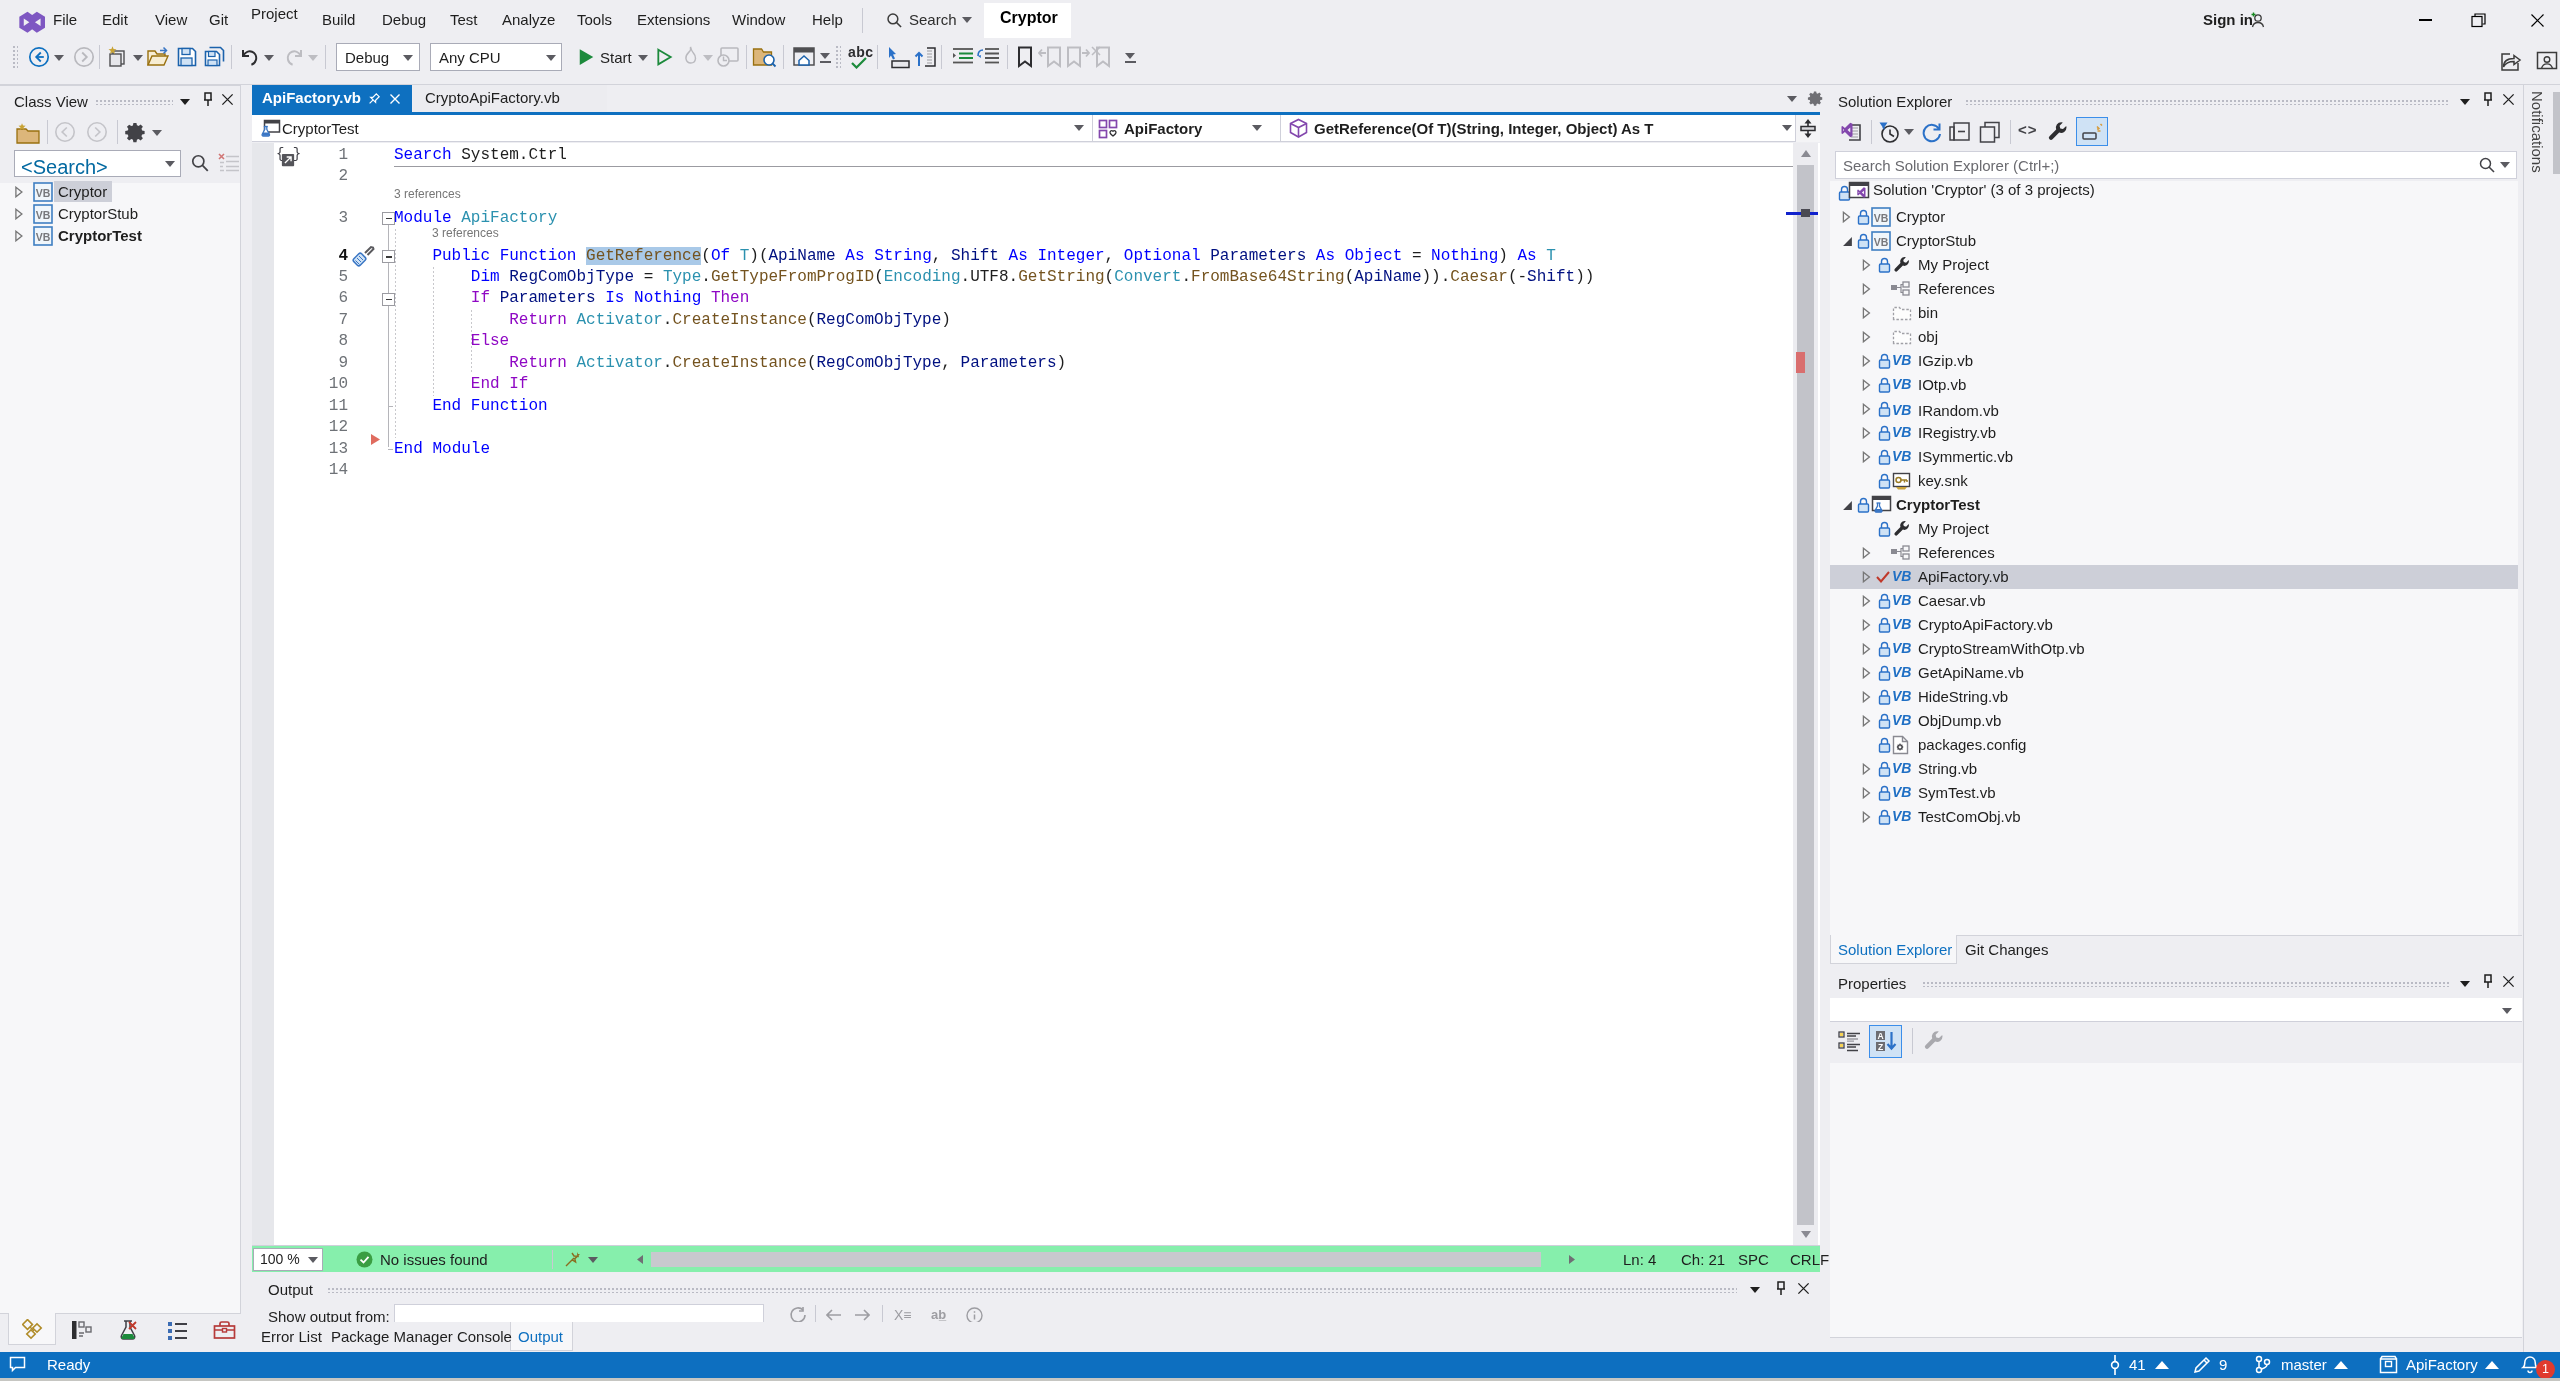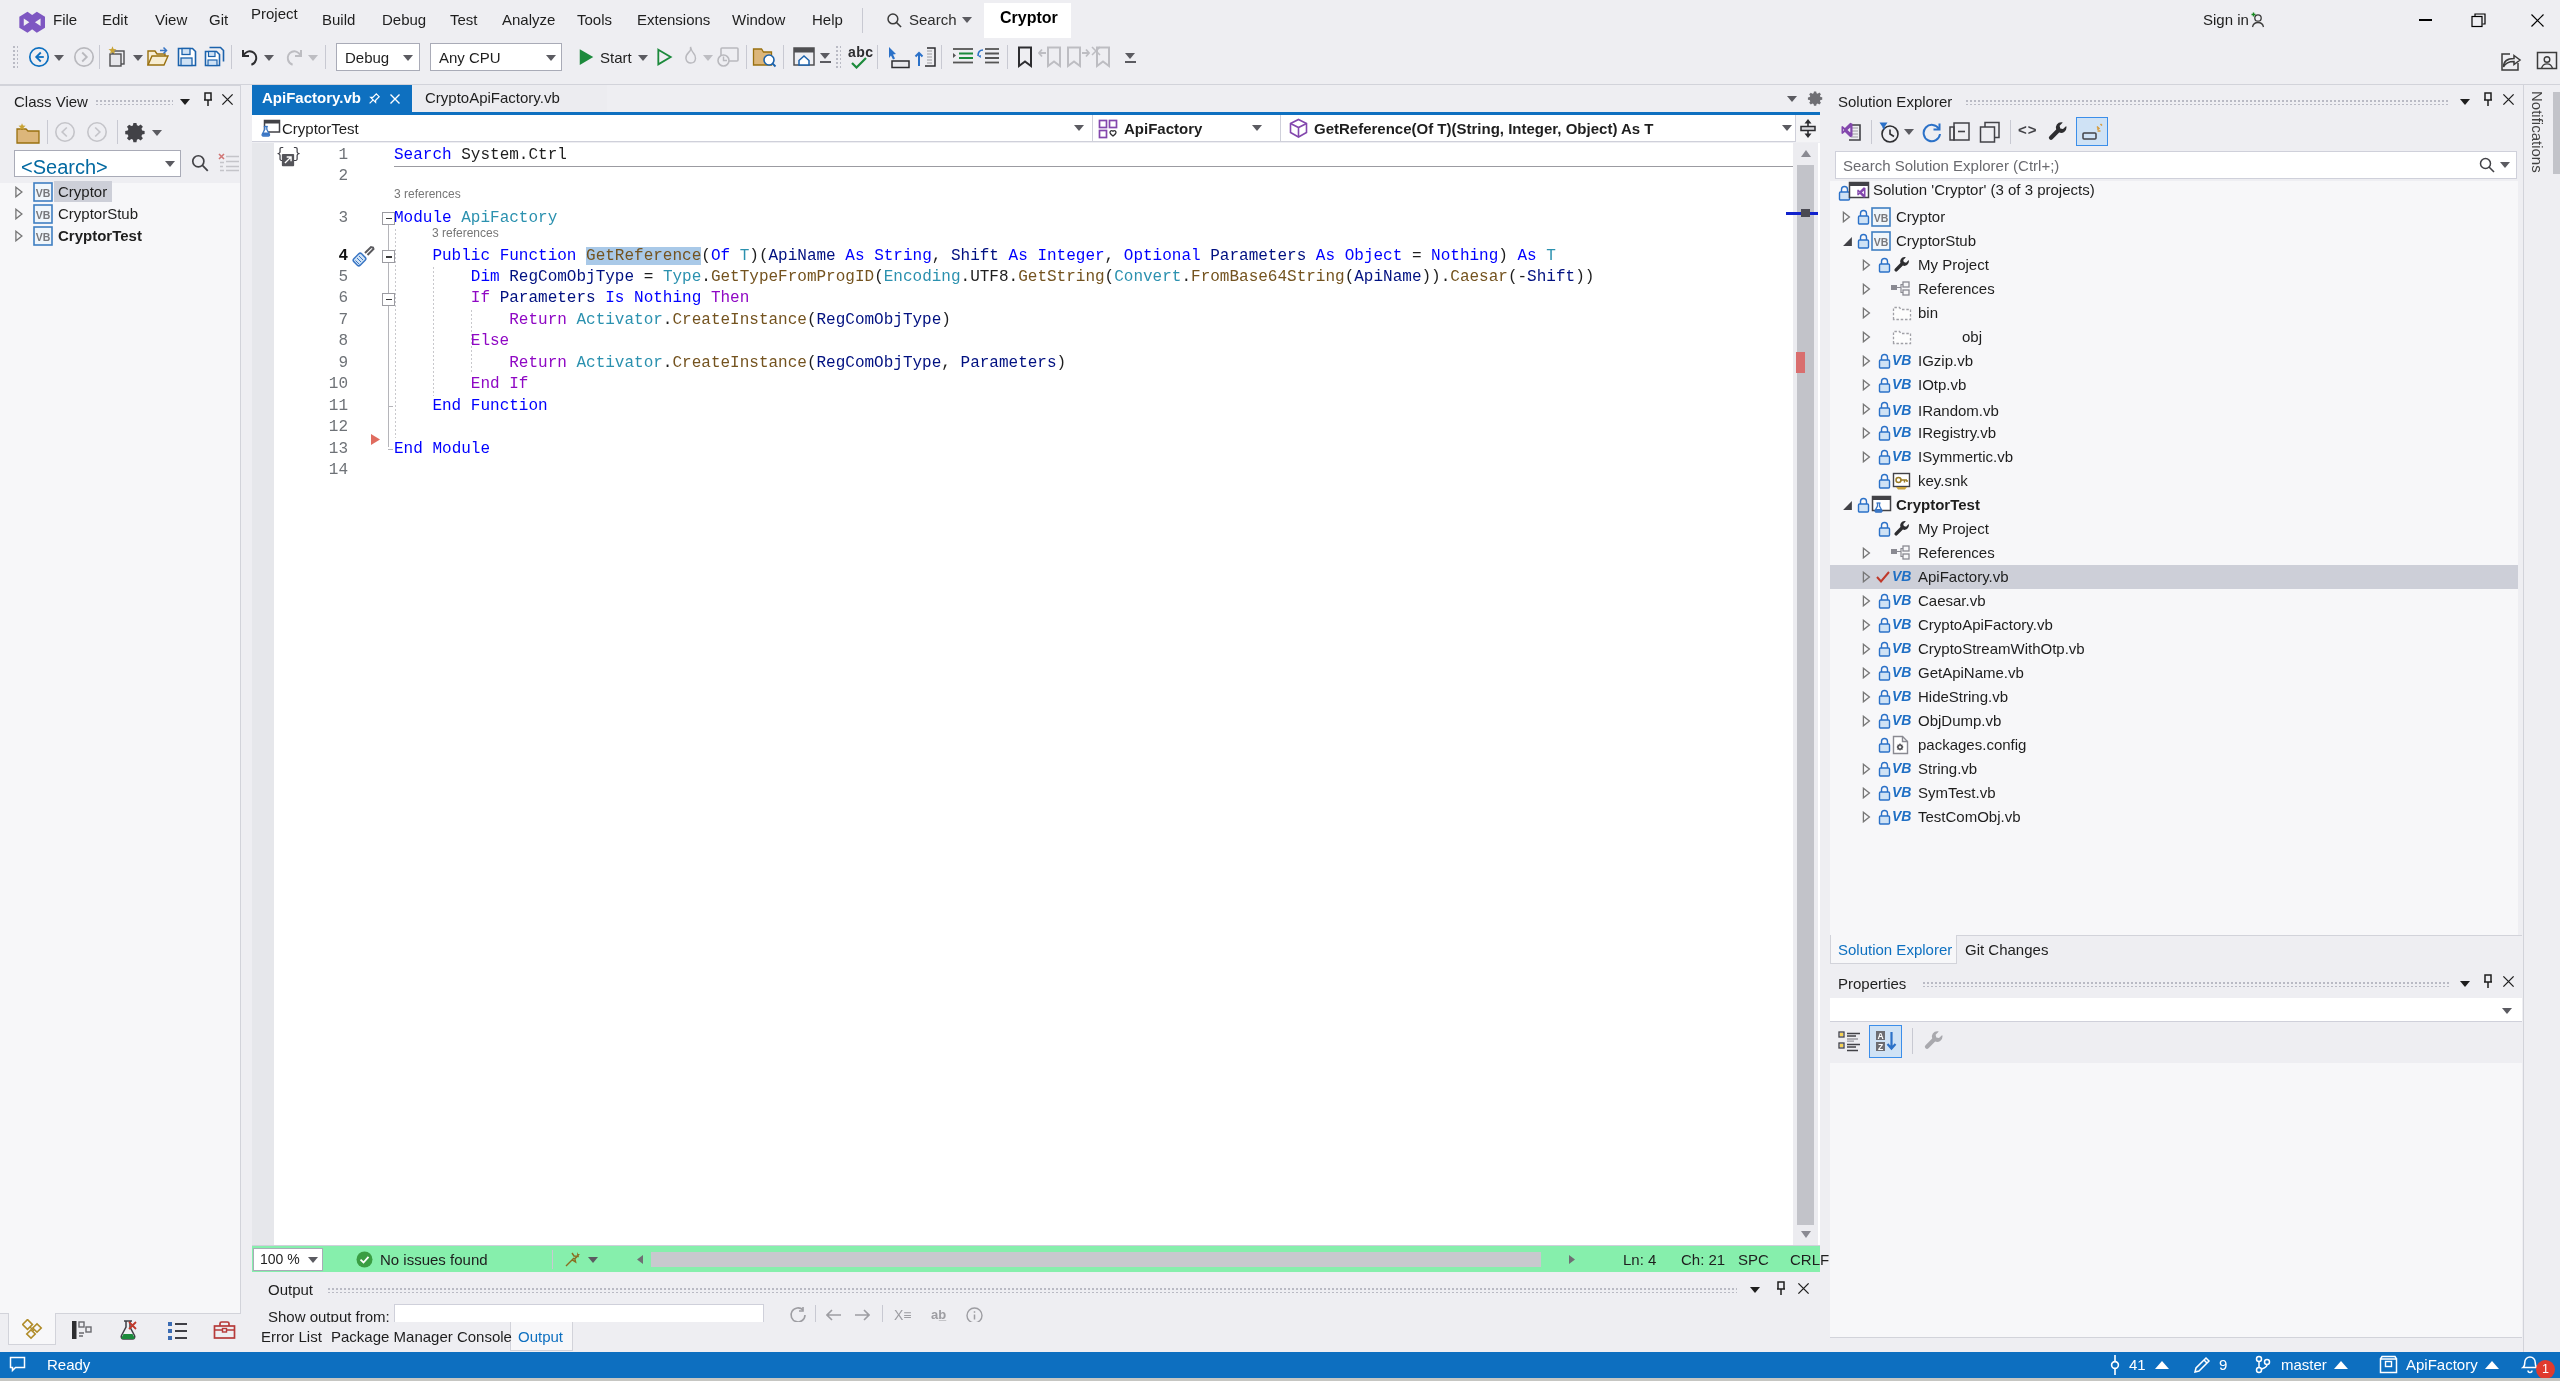--- a/index.html
+++ b/index.html
@@ -47,21 +47,21 @@
   <svg class="abs" style="left:886px;top:12px;" width="17" height="17" viewBox="0 0 16 16">
       <circle cx="6.5" cy="6.5" r="4.6" fill="none" stroke="#3b3b3b" stroke-width="1.4"></circle>
       <line x1="10" y1="10" x2="14.2" y2="14.2" stroke="#3b3b3b" stroke-width="1.4"></line>
     </svg>
   <div class="abs" style="left:909px;top:11px;font-size:15px;color:#2d2d2d;">Search</div>
   <div class="abs caret" style="left:962px;top:17px;"></div>
 
   <div class="abs" style="left:984px;top:3px;width:87px;height:35px;background:#ffffff;"></div>
   <div class="abs" style="left:1000px;top:9px;font-size:16px;font-weight:bold;color:#000;">Cryptor</div>
 
-  <div class="abs" style="left:2203px;top:11px;font-size:15px;color:#1e1e1e;">Sign in</div>
+  <div class="abs" style="left:2203px;top:11px;font-size:15px;color:#1e1e1e;font-weight:bold;">Sign in</div>
   <svg class="abs" style="left:2247px;top:10px;" width="20" height="20" viewBox="0 0 20 20">
     <circle cx="11" cy="8" r="3.2" fill="none" stroke="#3b3b3b" stroke-width="1.3"></circle>
     <path d="M5.5 17c.6-2.8 2.8-4.5 5.5-4.5s4.9 1.7 5.5 4.5" fill="none" stroke="#3b3b3b" stroke-width="1.3"></path>
     <path d="M4.5 4.5h4M6.5 2.5v4" stroke="#14871e" stroke-width="1.4"></path>
   </svg>
 
   <div class="abs" style="left:2419px;top:19px;width:13px;height:1.5px;background:#000;"></div>
   <svg class="abs" style="left:2471px;top:13px;" width="15" height="15" viewBox="0 0 15 15">
       <rect x="1" y="3.5" width="10" height="10" fill="none" stroke="#000" stroke-width="1.2"></rect>
       <path d="M4 3.5V1h10v10h-2.5" fill="none" stroke="#000" stroke-width="1.2"></path>
@@ -679,21 +679,21 @@
       <svg class="abs" style="left:62px;top:220px;" width="20" height="16" viewBox="0 0 20 16">
         <path d="M1.5 14.5v-12h6l1.5 2h9.5v10z" fill="#fdfdfd" stroke="#a0a0a6" stroke-width="1.3" stroke-dasharray="2.5 1.8"></path>
       </svg>
       <div class="abs" style="left:88px;top:219px;font-size:15px;color:#1e1e1e;">bin</div>
       <svg class="abs" style="left:32px;top:246px;" width="10" height="12" viewBox="0 0 8 10">
         <path d="M1 1l5 4-5 4z" fill="none" stroke="#777" stroke-width="1.1"></path>
       </svg>
       <svg class="abs" style="left:62px;top:244px;" width="20" height="16" viewBox="0 0 20 16">
         <path d="M1.5 14.5v-12h6l1.5 2h9.5v10z" fill="#fdfdfd" stroke="#a0a0a6" stroke-width="1.3" stroke-dasharray="2.5 1.8"></path>
       </svg>
-      <div class="abs" style="left:88px;top:243px;font-size:15px;color:#1e1e1e;margin-left:44px;">obj</div>
+      <div class="abs" style="left:88px;top:243px;font-size:15px;color:#1e1e1e;">obj</div>
       <svg class="abs" style="left:32px;top:270px;" width="10" height="12" viewBox="0 0 8 10">
         <path d="M1 1l5 4-5 4z" fill="none" stroke="#777" stroke-width="1.1"></path>
       </svg>
       <svg class="abs" style="left:48px;top:268px;" width="13" height="16" viewBox="0 0 13 16">
         <rect x="1.5" y="7" width="10" height="8" rx="1" fill="#cfe2f5" stroke="#2b71c8" stroke-width="1.4"></rect>
         <path d="M3.5 7V4.5a3 3 0 0 1 6 0V7" fill="none" stroke="#2b71c8" stroke-width="1.4"></path>
       </svg>
       <div class="abs" style="left:62px;top:267px;font-size:14px;font-weight:bold;color:#1f6fc4;font-style:italic;">VB</div>
       <div class="abs" style="left:88px;top:267px;font-size:15px;color:#1e1e1e;">IGzip.vb</div>
       <svg class="abs" style="left:32px;top:294px;" width="10" height="12" viewBox="0 0 8 10">

